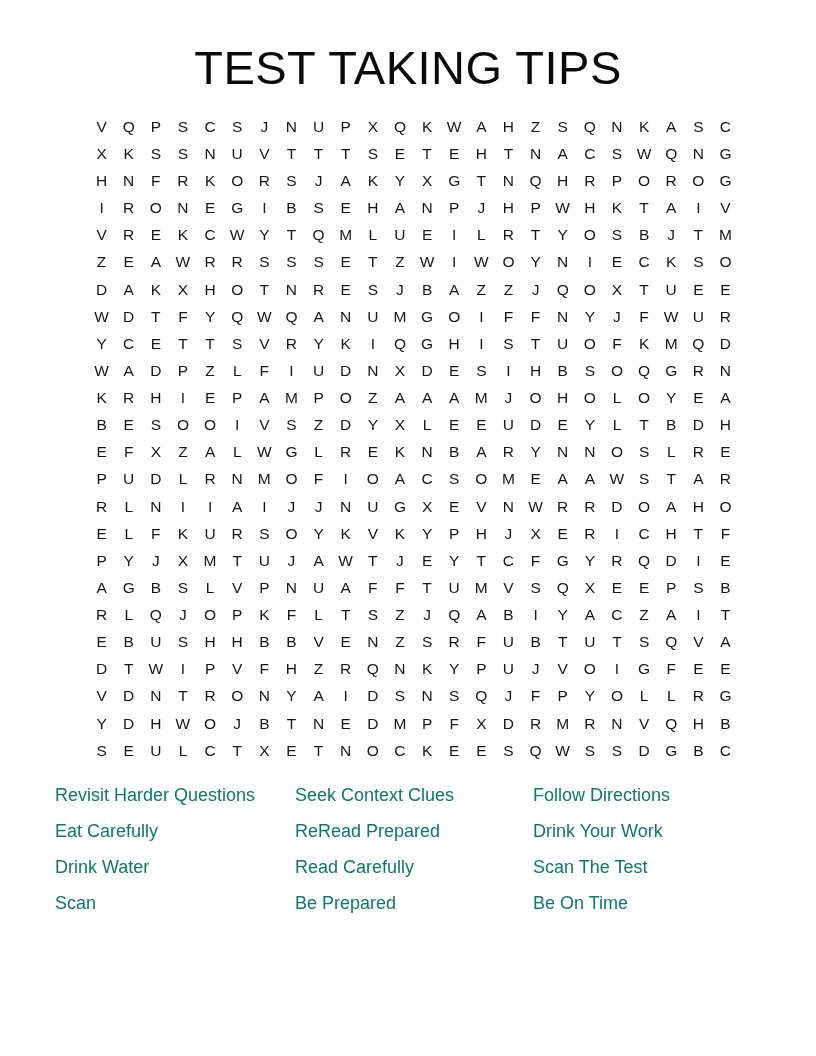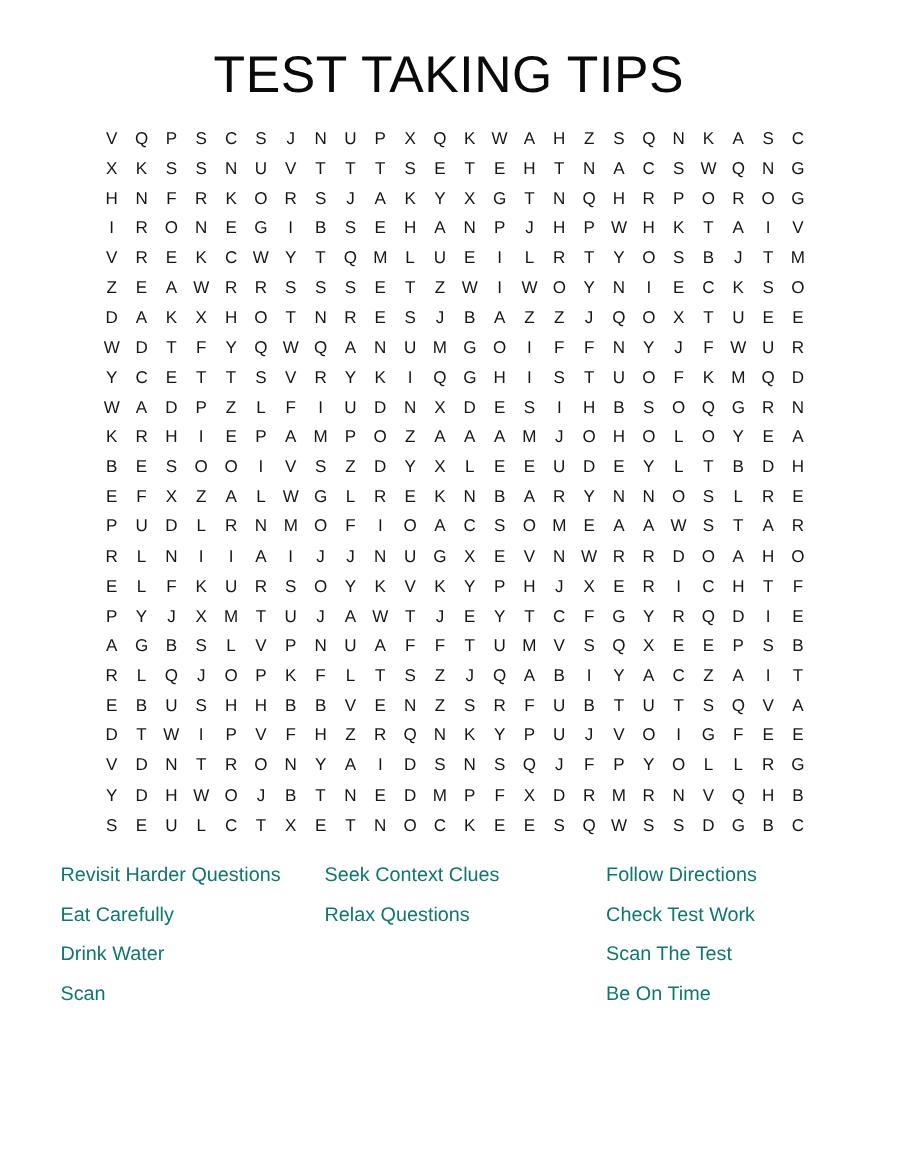--- a/index.html
+++ b/index.html
@@ -44,21 +44,21 @@
     line-height: 1;
   }
   .word-col {
     position: absolute;
     top: 774px;
     display: flex;
     flex-direction: column;
   }
   .word-col-1 { left: 49px; }
   .word-col-2 { left: 289px; }
-  .word-col-3 { left: 545px; }
+  .word-col-3 { left: 527px; }
   .word-item {
     height: 35.75px;
     display: flex;
     align-items: center;
     font-size: 18px;
     font-weight: 400;
     color: #0f766e;
     white-space: nowrap;
   }
 </style>
@@ -646,21 +646,23 @@
       <div class="cell">C</div>
     </div>
   <div class="word-col word-col-1" id="word-col-1">
       <div class="word-item">Revisit Harder Questions</div>
       <div class="word-item">Eat Carefully</div>
       <div class="word-item">Drink Water</div>
       <div class="word-item">Scan</div>
     </div>
   <div class="word-col word-col-2" id="word-col-2">
       <div class="word-item">Seek Context Clues</div>
-      <div class="word-item">Relax Questions</div>
+      <div class="word-item">ReRead Prepared</div>
+      <div class="word-item">Read Carefully</div>
+      <div class="word-item">Be Prepared</div>
     </div>
   <div class="word-col word-col-3" id="word-col-3">
       <div class="word-item">Follow Directions</div>
-      <div class="word-item">Check Test Work</div>
+      <div class="word-item">Drink Your Work</div>
       <div class="word-item">Scan The Test</div>
       <div class="word-item">Be On Time</div>
     </div>
 </div>
 
 </body></html>

